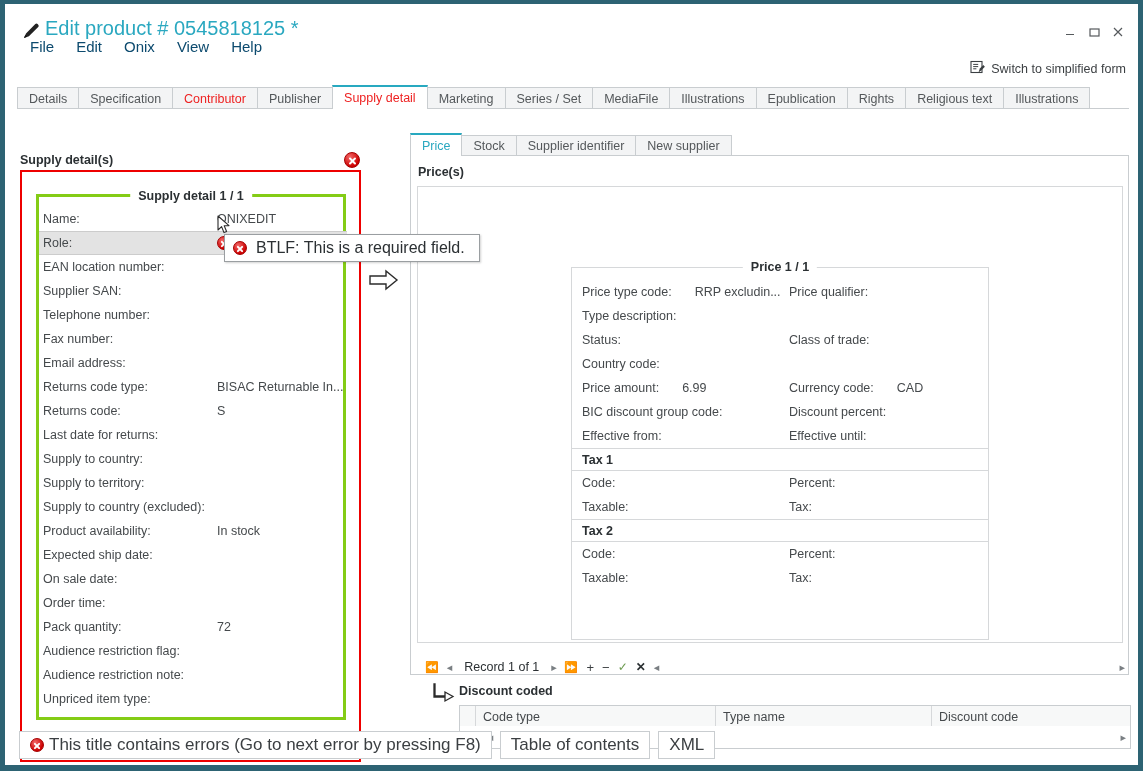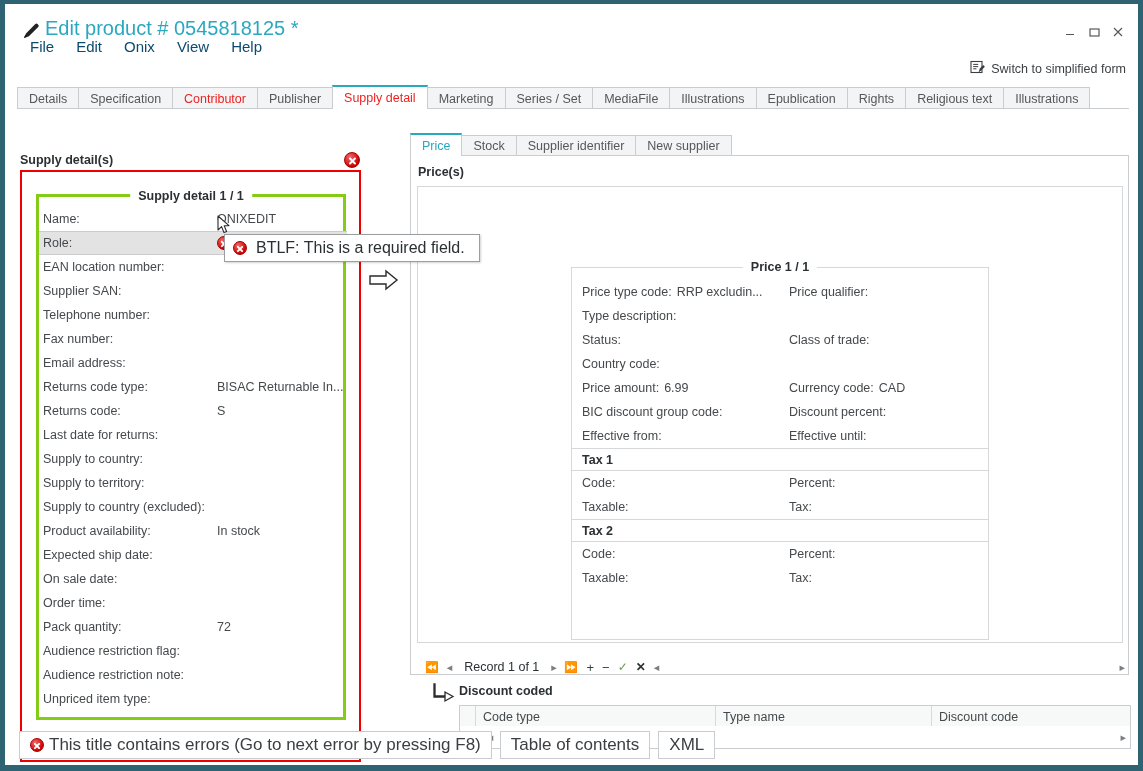--- a/index.html
+++ b/index.html
@@ -157,21 +157,21 @@
     border: 1px solid #d6d8da; background: #ffffff;
   }
   .price-group {
     position: absolute; left: 153px; top: 80px; width: 418px; height: 373px;
     border: 1px solid #d6d8da; background: #ffffff;
   }
   .prow {
     position: relative; height: 24px; display: flex; align-items: center; padding-left: 10px;
   }
   .pl { font-size: 12.5px; color: #45494c; white-space: nowrap; }
-  .pv { font-size: 12.5px; color: #45494c; white-space: nowrap; margin-left: 5px; overflow: hidden; }
+  .pv { font-size: 12.5px; color: #45494c; white-space: nowrap; margin-left: 23px; overflow: hidden; }
   .pcol1 { width: 207px; display: flex; align-items: center; overflow: hidden; }
   .pcol2 { display: flex; align-items: center; }
   .tax-head {
     height: 23px; display: flex; align-items: center; padding-left: 10px;
     font-size: 12.5px; font-weight: bold; color: #2b3033;
     border-top: 1px solid #d6d8da; border-bottom: 1px solid #d6d8da;
   }
   .right-recordnav { position: absolute; left: 8px; top: 500px; width: 710px; }
   .discount-wrap { position: absolute; left: 8px; top: 525px; width: 712px; }
   .discount-arrow { position: absolute; left: 14px; top: 2px; }

